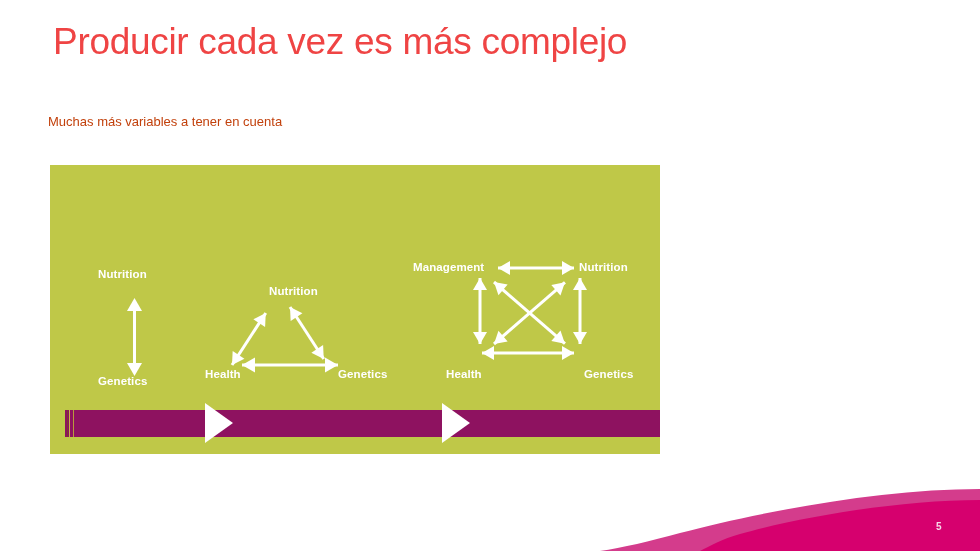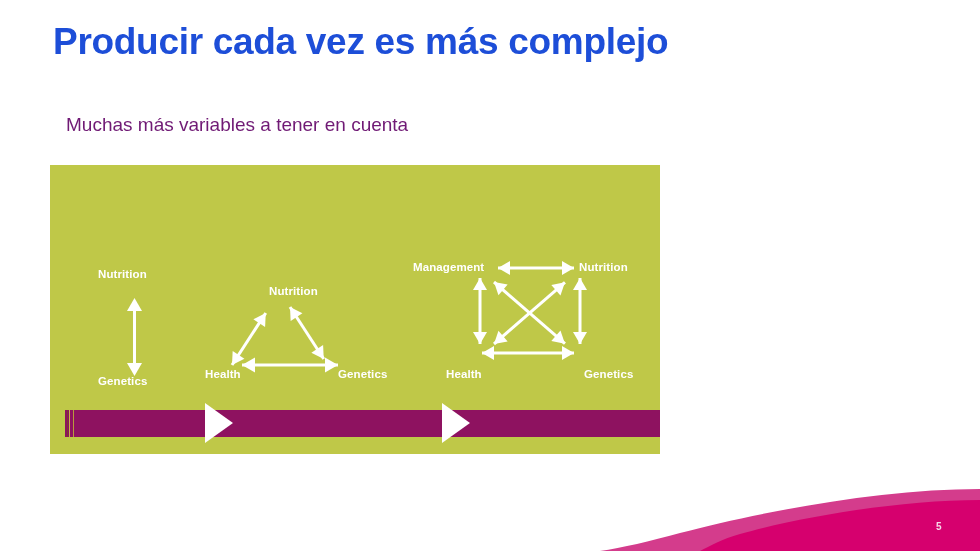--- a/index.html
+++ b/index.html
@@ -17,43 +17,43 @@
     background: #ffffff;
     overflow: hidden;
   }
 
   
   #title {
     position: absolute;
     left: 53px;
     top: 20px;
     font-size: 37px;
-    font-weight: bold;
-    color: #1d4ed8;
+    font-weight: normal;
+    color: #ef4444;
     letter-spacing: -0.3px;
     white-space: nowrap;
     line-height: 1.2;
   }
 
   
   #logo {
     position: absolute;
     left: 702px;
     top: 30px;
     width: 224px;
     height: 70px;
   }
 
   
   #subtitle {
     position: absolute;
-    left: 66px;
+    left: 48px;
     top: 114px;
-    font-size: 19px;
-    color: #701a75;
+    font-size: 13px;
+    color: #c2410c;
     white-space: nowrap;
   }
 
   
   #green-panel {
     position: absolute;
     left: 50px;
     top: 165px;
     width: 610px;
     height: 289px;

